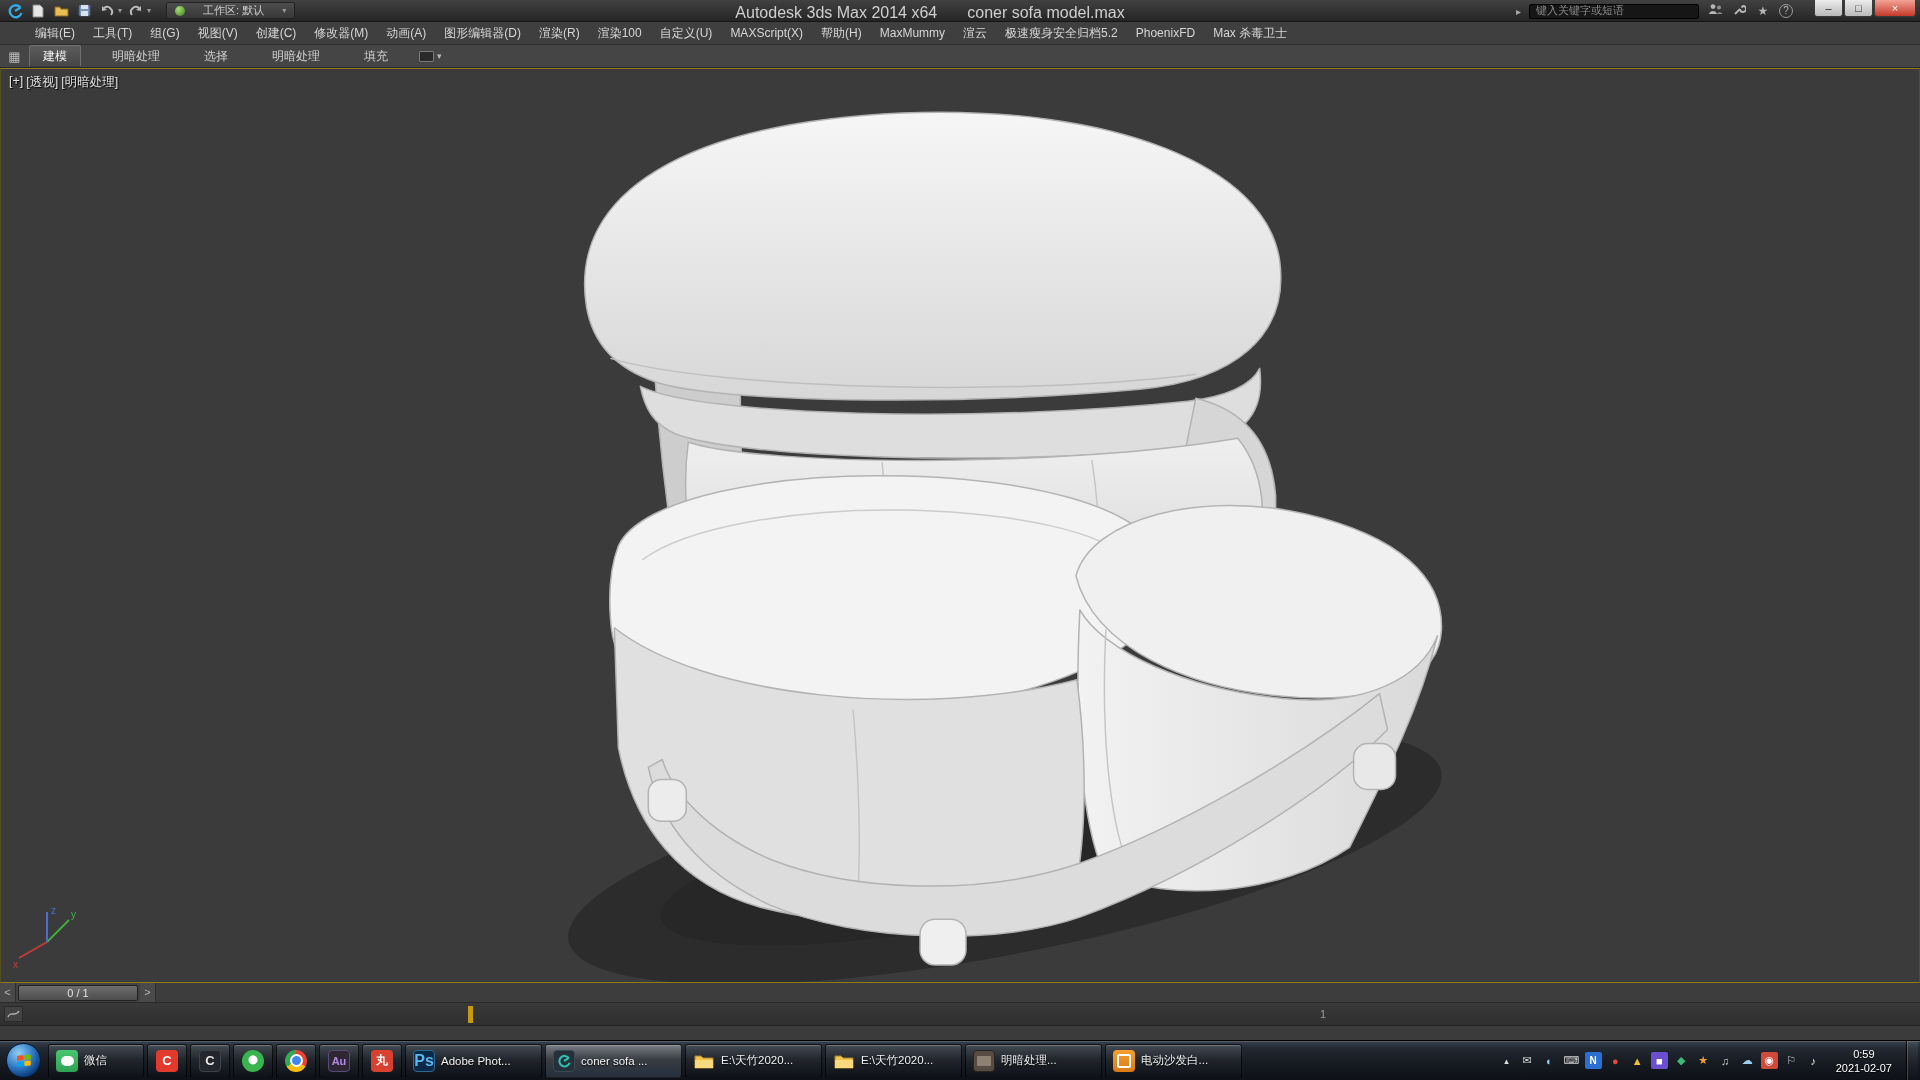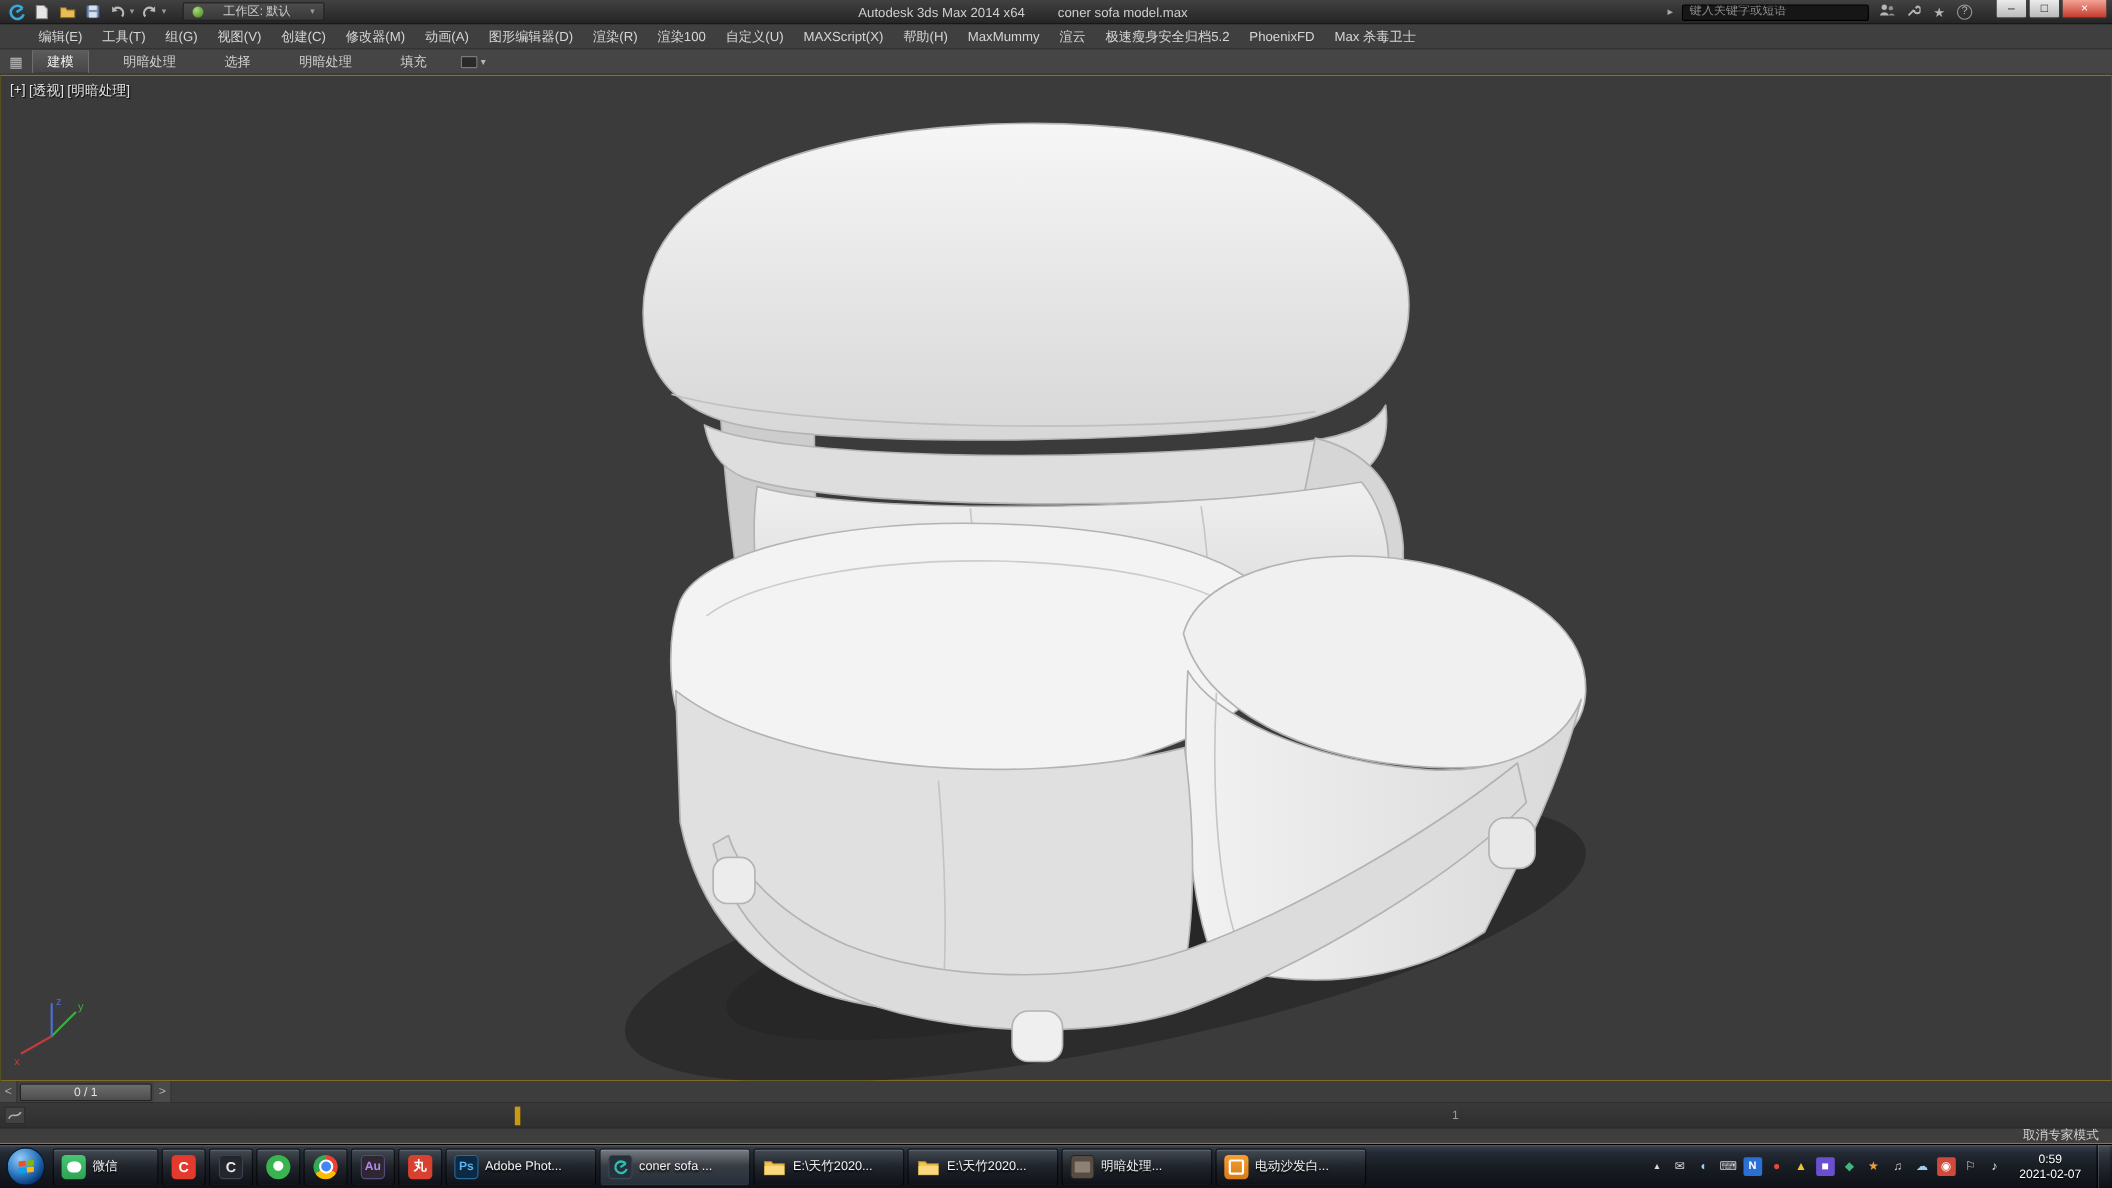--- a/index.html
+++ b/index.html
@@ -13,21 +13,21 @@
     display:flex;align-items:center;color:#ccc;z-index:9}
   .tb-left{display:flex;align-items:center;gap:5px;padding-left:6px}
   .logo{width:18px;height:18px;display:flex;align-items:center;justify-content:center}
   .qat-btn{width:18px;height:16px;display:flex;align-items:center;justify-content:center;cursor:default}
   .qat-caret{font-size:8px;color:#9a9a9a;margin-left:-3px}
   .workspace{display:flex;align-items:center;gap:18px;background:linear-gradient(#4d4d4d,#383838);
     border:1px solid #222;border-radius:2px;height:17px;padding:0 8px;font-size:11px;color:#ccc;margin-left:10px}
   .ws-ic{width:10px;height:10px;border-radius:50%;background:radial-gradient(circle at 35% 30%,#a8dd72,#3f7f1f)}
   .caret{font-size:8px;color:#9a9a9a}
   .tb-center{position:absolute;left:930px;transform:translateX(-50%);display:flex;gap:30px;
-    font-size:12px;color:#cfcfcf;white-space:nowrap;top:4px}
+    font-size:16px;color:#cfcfcf;white-space:nowrap;top:4px}
   .tb-right{position:absolute;right:0;top:0;height:22px;display:flex;align-items:center;gap:8px;padding-right:4px}
   .srch-arrow{color:#a8a8a8;font-size:10px}
   .search{width:170px;height:15px;background:#161616;border:1px solid #000;border-radius:2px;
     color:#c5c5c5;font-size:11px;padding:0 6px;outline:none;font-family:Liberation Mono, monospace}
   .search::placeholder{color:#8b8b8b}
   .tb-ic{color:#b5b5b5;font-size:12px;width:16px;text-align:center;line-height:16px}
   .help-ic{width:14px;height:14px;border:1px solid #9a9a9a;border-radius:50%;font-size:10px;line-height:12px;text-align:center;color:#b5b5b5}
   .wincontrols{display:flex;margin-left:12px;align-self:flex-start}
   .wc{width:29px;height:17px;display:flex;align-items:center;justify-content:center;font-size:11px;color:#222;
     background:linear-gradient(#ececec,#b9b9b9);border:1px solid #3a3a3a;border-top:none;
@@ -103,21 +103,21 @@
     font-weight:bold;border-radius:4px;font-size:13px;position:relative}
   .wechat{background:linear-gradient(#46c76e,#2fa254)}
   .wechat::after{content:"";width:13px;height:10px;background:#fff;border-radius:5px}
   .cred{background:#e23b2e;color:#fff}
   .cdark{background:#23262d;color:#e8e8e8;border:1px solid #3c414c}
   .bgreen{border-radius:50%;background:radial-gradient(circle at 50% 45%,#ffffff 0 4px,#39b44e 5px 100%)}
   .chrome{border-radius:50%;background:conic-gradient(#ea4335 0 33%,#fbbc05 33% 66%,#34a853 66% 100%)}
   .chrome::after{content:"";width:9px;height:9px;border-radius:50%;background:#4285f4;border:2px solid #fff}
   .au{background:#2e2633;color:#b08ae8;font-size:11px;border:1px solid #5a4a7a}
   .wan{background:#d8402f;color:#fff;font-size:12px}
-  .ps{background:#0c2a45;color:#5ab6f2;font-size:11px;border:1px solid #2a6a9a}
+  .ps{background:#0c2a45;color:#5ab6f2;font-size:16px;border:1px solid #2a6a9a}
   .maxic{background:#25303a;border:1px solid #3a4a55}
   .thumb{background:#564c43;border:1px solid #2a241f}
   .thumb::after{content:"";width:14px;height:10px;background:#8d8173;border-radius:1px}
   .orangeic{background:linear-gradient(#f5a033,#d97a14)}
   .orangeic::after{content:"";width:10px;height:10px;border:2px solid #fff;border-radius:2px}
   .tray{margin-left:auto;display:flex;align-items:center;gap:5px}
   .tray-expand{color:#ddd;font-size:9px;padding:0 5px}
   .tray-ic{width:17px;height:17px;display:flex;align-items:center;justify-content:center;
     font-size:11px;border-radius:2px;color:#d8d8d8}
   .t1{color:#9ad0f0}.t2{color:#cfcfcf}.t3{background:#2a6fd4;color:#fff;font-size:10px;font-weight:bold}
@@ -328,23 +328,20 @@
   <div class="trackbar">
     <span class="tb-curve">
       <svg width="13" height="10" viewBox="0 0 13 10">
           <path d="M1 8 C4 1 8 9 12 2" fill="none" stroke="#b0b0b0" stroke-width="1.5"></path>
         </svg>
     </span>
     <div class="tb-marker"></div>
     <span class="tb-frame">1</span>
   </div>
 
-  <div class="statusrow">
-    <span class="expert">取消专家模式</span>
-  </div>
 
   <div class="taskbar">
     <div class="orb">
       <svg width="16" height="14" viewBox="0 0 16 14">
         <g transform="skewY(-6)">
           <rect x="1" y="2" width="6.4" height="5" rx="1" fill="#f25022"></rect>
           <rect x="8.4" y="2" width="6.4" height="5" rx="1" fill="#7fba00"></rect>
           <rect x="1" y="8" width="6.4" height="5" rx="1" fill="#00a4ef"></rect>
           <rect x="8.4" y="8" width="6.4" height="5" rx="1" fill="#ffb900"></rect>
         </g>

